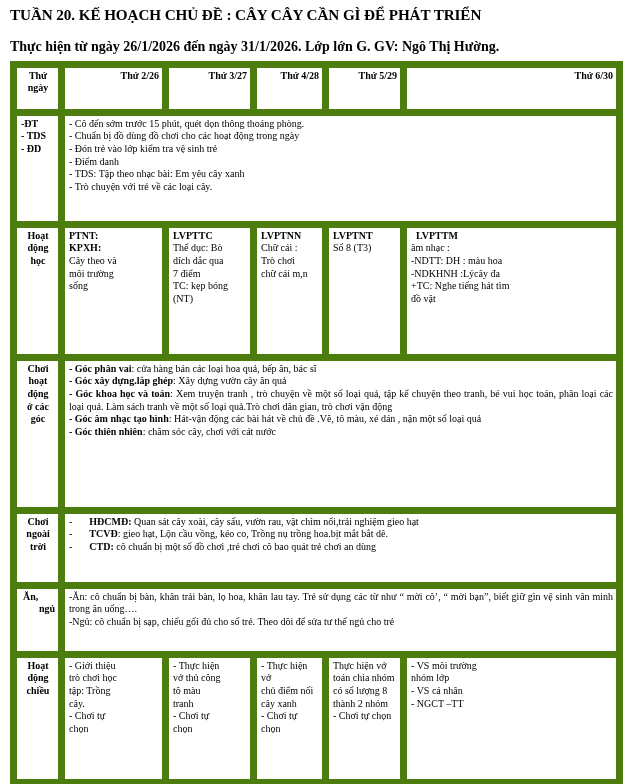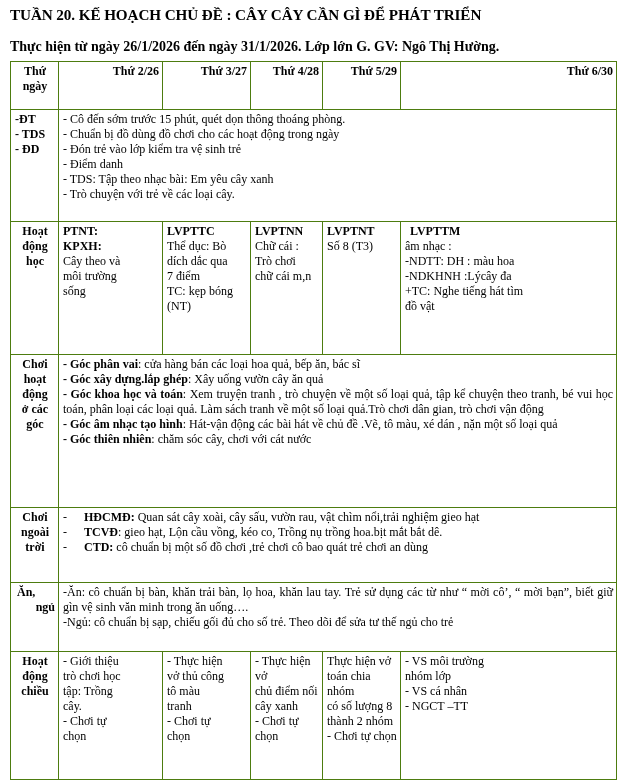--- a/index.html
+++ b/index.html
@@ -35,24 +35,24 @@
     margin-top: 16px;
     white-space: nowrap;
   }
   table.plan {
     border-collapse: collapse;
     width: 606px;
     margin-top: 5px;
     table-layout: fixed;
   }
   table.plan td {
-    border: 1px solid #4d7c0f;
+    border: 7px solid #4d7c0f;
     vertical-align: top;
     padding: 2px 3px 2px 4px;
-    font-size: 12px;
+    font-size: 10px;
     line-height: 1.26;
   }
   
   col.c-label { width: 48px; }
   col.c-d1 { width: 104px; }
   col.c-d2 { width: 88px; }
   col.c-d3 { width: 72px; }
   col.c-d4 { width: 78px; }
   col.c-d5 { width: 216px; }
 
@@ -201,21 +201,21 @@
           <div>hoạt</div>
           <div>động</div>
           <div>ở các</div>
           <div>góc</div>
         </td>
         <td colspan="5" class="bigcell justify">
           <div>
             <b class="tag">- Góc phân vai</b><span>: cửa hàng bán các loại hoa quả, bếp ăn, bác sĩ</span>
           </div>
           <div>
-            <b class="tag">- Góc xây dựng.lắp ghép</b><span>: Xây uống vườn cây ăn quả</span>
+            <b class="tag">- Góc xây dựng.lắp ghép</b><span>: Xây dựng vườn cây ăn quả</span>
           </div>
           <div>
             <b class="tag">- Góc khoa học và toán</b><span>: Xem truyện tranh , trò chuyện về một số loại quả, tập kể chuyện theo tranh, bé vui học toán, phân loại các loại quả. Làm sách tranh về một số loại quả.Trò chơi dân gian, trò chơi vận động</span>
           </div>
           <div>
             <b class="tag">- Góc âm nhạc tạo hình</b><span>: Hát-vận động các bài hát về chủ đề .Vẽ, tô màu, xé dán , nặn một số loại quả</span>
           </div>
           <div>
             <b class="tag">- Góc thiên nhiên</b><span>: chăm sóc cây, chơi với cát nước</span>
           </div>

